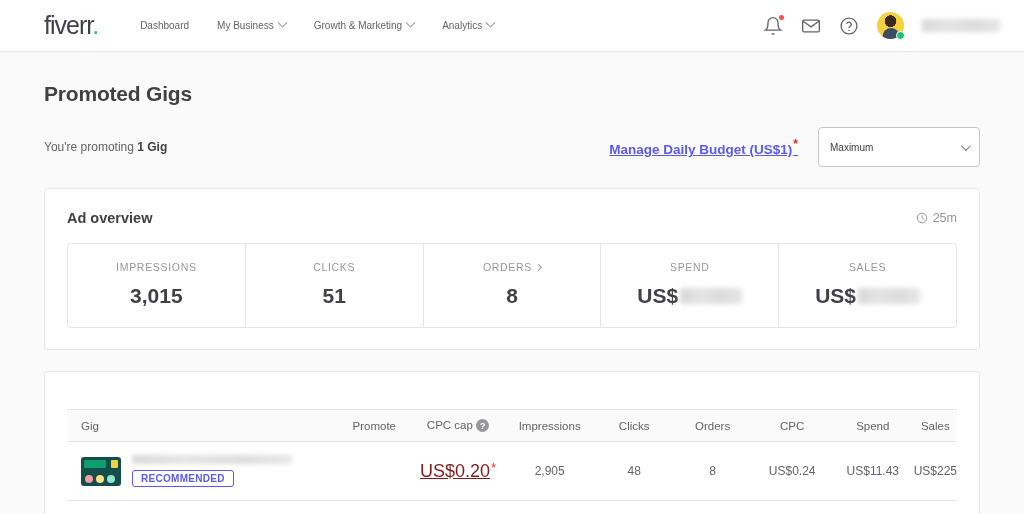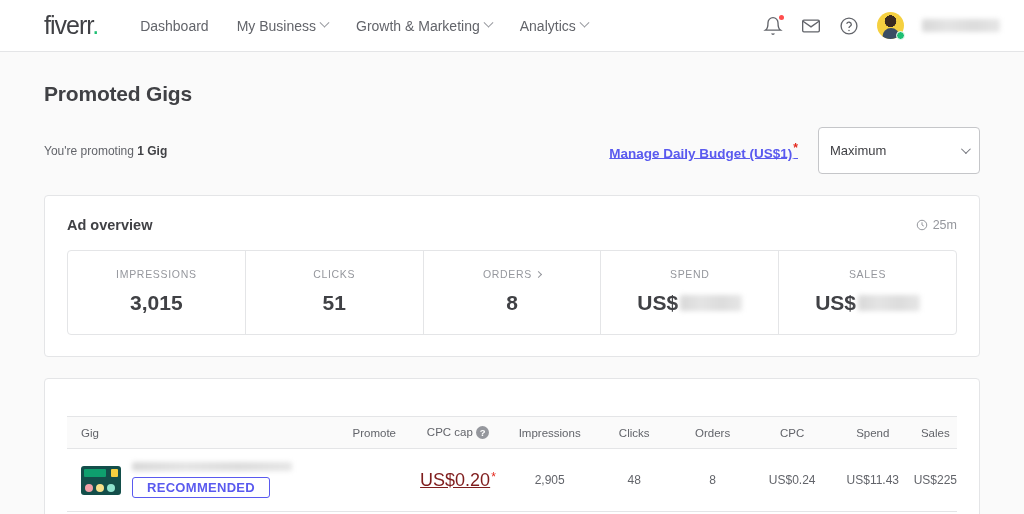--- a/index.html
+++ b/index.html
@@ -22,21 +22,21 @@
   .header {
     height: 52px; background: #fff;
     border-bottom: 1px solid #e4e5e7;
     display: flex; align-items: center;
     padding: 0 24px 0 44px;
   }
   .logo { font-size: 25px; font-weight: normal; letter-spacing: -1px; color: #404145; margin-right: 42px; }
   .logo .dot { color: #1dbf73; }
   .nav { display: flex; align-items: center; gap: 28px; }
   .nav-item {
-    font-size: 14px; color: #62646a; display: flex; align-items: center; gap: 5px;
+    font-size: 10px; color: #62646a; display: flex; align-items: center; gap: 5px;
     cursor: pointer; white-space: nowrap;
   }
   .caret { width: 7px; height: 7px; border-right: 1.3px solid #95979d; border-bottom: 1.3px solid #95979d;
            transform: rotate(45deg) translate(-2px,-2px); display:inline-block; }
   .header-right { margin-left: auto; display: flex; align-items: center; gap: 18px; }
   .hicon { width: 20px; height: 20px; position: relative; cursor: pointer; color: #62646a; }
   .bell-dot { position: absolute; top: -1px; right: -1px; width: 5px; height: 5px; border-radius: 50%; background: #ff4d4d; }
   .avatar-wrap { position: relative; width: 27px; height: 27px; cursor: pointer; }
   .avatar {
     width: 27px; height: 27px; border-radius: 50%;
@@ -57,23 +57,23 @@
   .sub-row { display: flex; align-items: center; margin-top: 21px; }
   .sub-text { font-size: 12px; color: #62646a; }
   .sub-text b { color: #404145; font-weight: bold; }
   .budget-area { margin-left: auto; display: flex; align-items: center; gap: 20px; }
   .budget-link {
     font-size: 13.5px; color: #5a5aef; font-weight: bold;
     text-decoration: underline; cursor: pointer; position: relative; white-space: nowrap;
   }
   .req { color: #e4271b; font-size: 12px; vertical-align: super; margin-left: 1px; }
   .select {
-    width: 162px; height: 47px; border: 1px solid #c5c6c9; border-radius: 4px;
+    width: 162px; height: 40px; border: 1px solid #c5c6c9; border-radius: 4px;
     background: #fff; display: flex; align-items: center; padding: 0 11px;
-    font-size: 13px; color: #404145; cursor: pointer;
+    font-size: 10px; color: #404145; cursor: pointer;
   }
   .select .caret2 { margin-left: auto; width: 7px; height: 7px;
     border-right: 1.3px solid #74767e; border-bottom: 1.3px solid #74767e;
     transform: rotate(45deg) translateY(-2px); }
 
   
   .card {
     background: #fff; border: 1px solid #e4e5e7; border-radius: 4px;
     margin-top: 21px; padding: 21px 22px;
   }
@@ -125,22 +125,22 @@
   .thumb { width: 40px; height: 29px; border-radius: 3px; flex: none; position: relative; overflow: hidden; }
   .thumb-a { background: #134e4a; }
   .thumb-a .tbar { position: absolute; top: 3px; left: 3px; width: 22px; height: 8px; background: #0e9f6e; border-radius: 1px; }
   .thumb-a .lock { position: absolute; top: 3px; right: 3px; width: 7px; height: 8px; background: #f5d040; border-radius: 1px; }
   .thumb-a .circs { position: absolute; bottom: 3px; left: 4px; display: flex; gap: 3px; }
   .thumb-a .circs i { width: 8px; height: 8px; border-radius: 50%; display: block; }
   .gig-text { display: flex; flex-direction: column; gap: 6px; }
   .title-blur { width: 160px; height: 9px; }
   .badge {
     border: 1px solid #5a5aef; color: #5a5aef; border-radius: 3px;
-    font-size: 13px; font-weight: bold; letter-spacing: 0.3px;
-    padding: 2px 14px; display: inline-block; width: fit-content; cursor: pointer;
+    font-size: 10px; font-weight: bold; letter-spacing: 0.3px;
+    padding: 2px 8px; display: inline-block; width: fit-content; cursor: pointer;
   }
   .cpc-link { color: #7f1d1d; text-decoration: underline; cursor: pointer; font-size: 18px; }
 </style>
 </head>
 <body>
 
 <div class="header">
   <div class="logo"><span>fiverr</span><span class="dot">.</span></div>
 
   <div class="nav">

